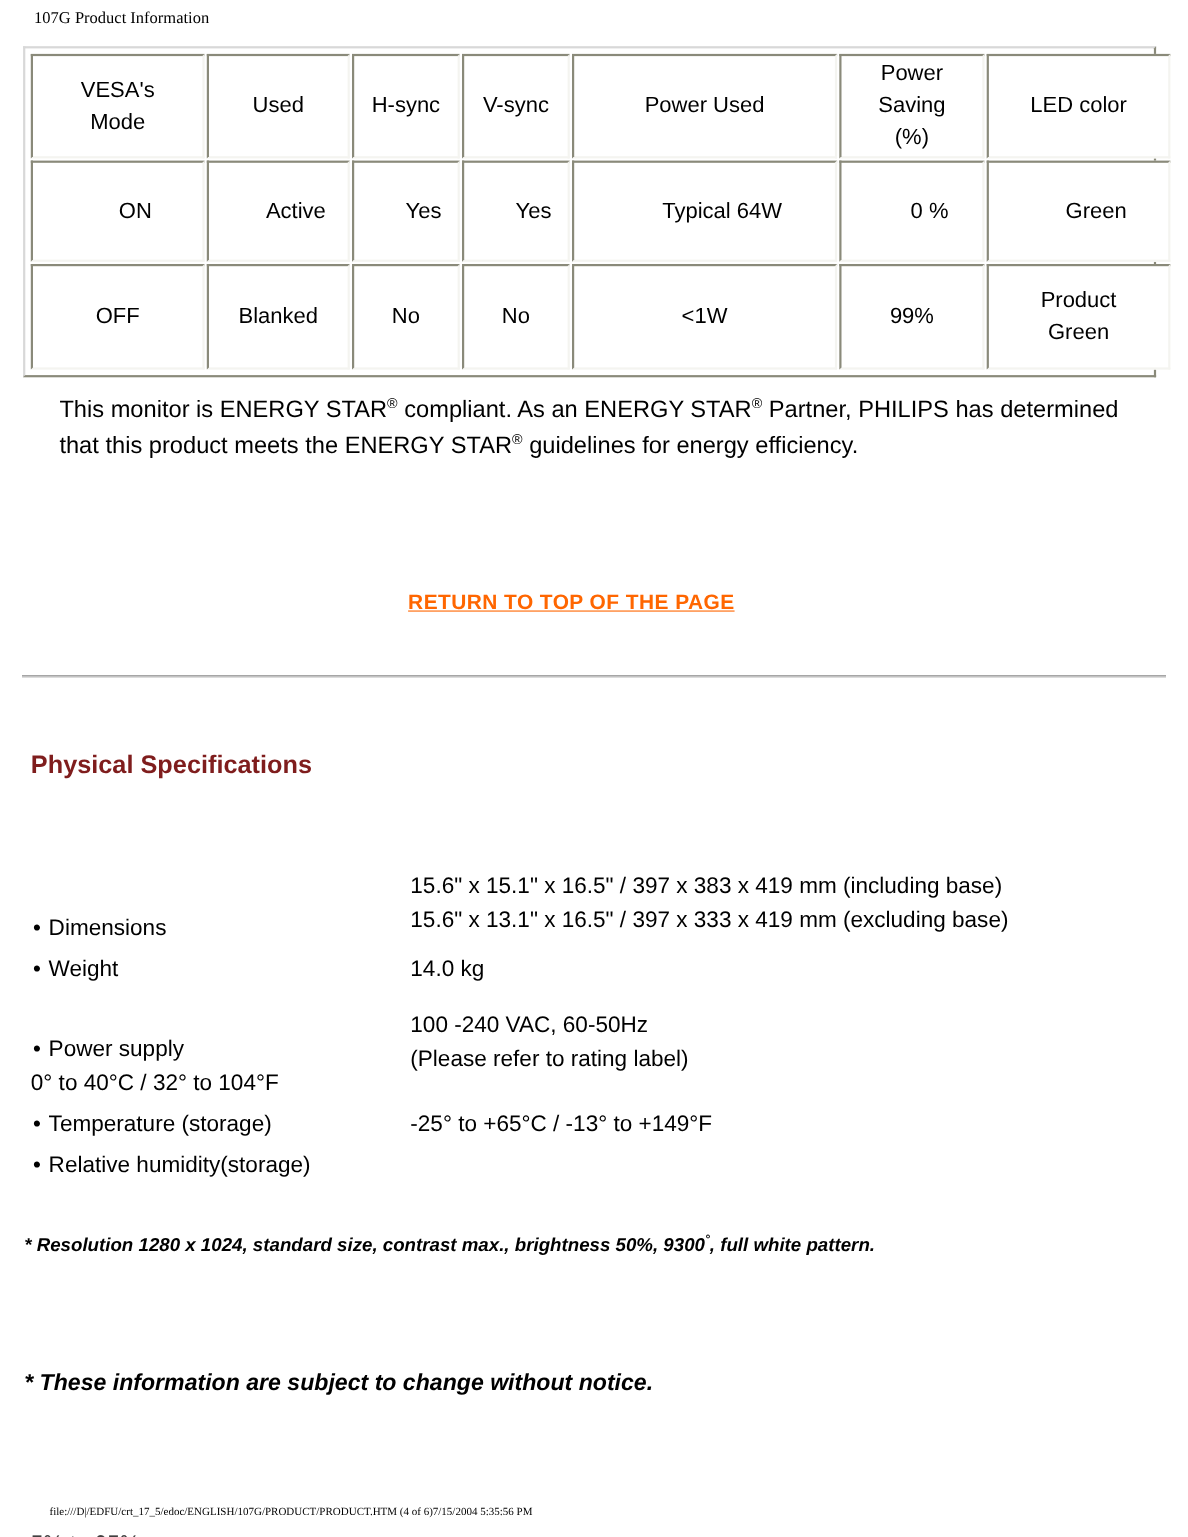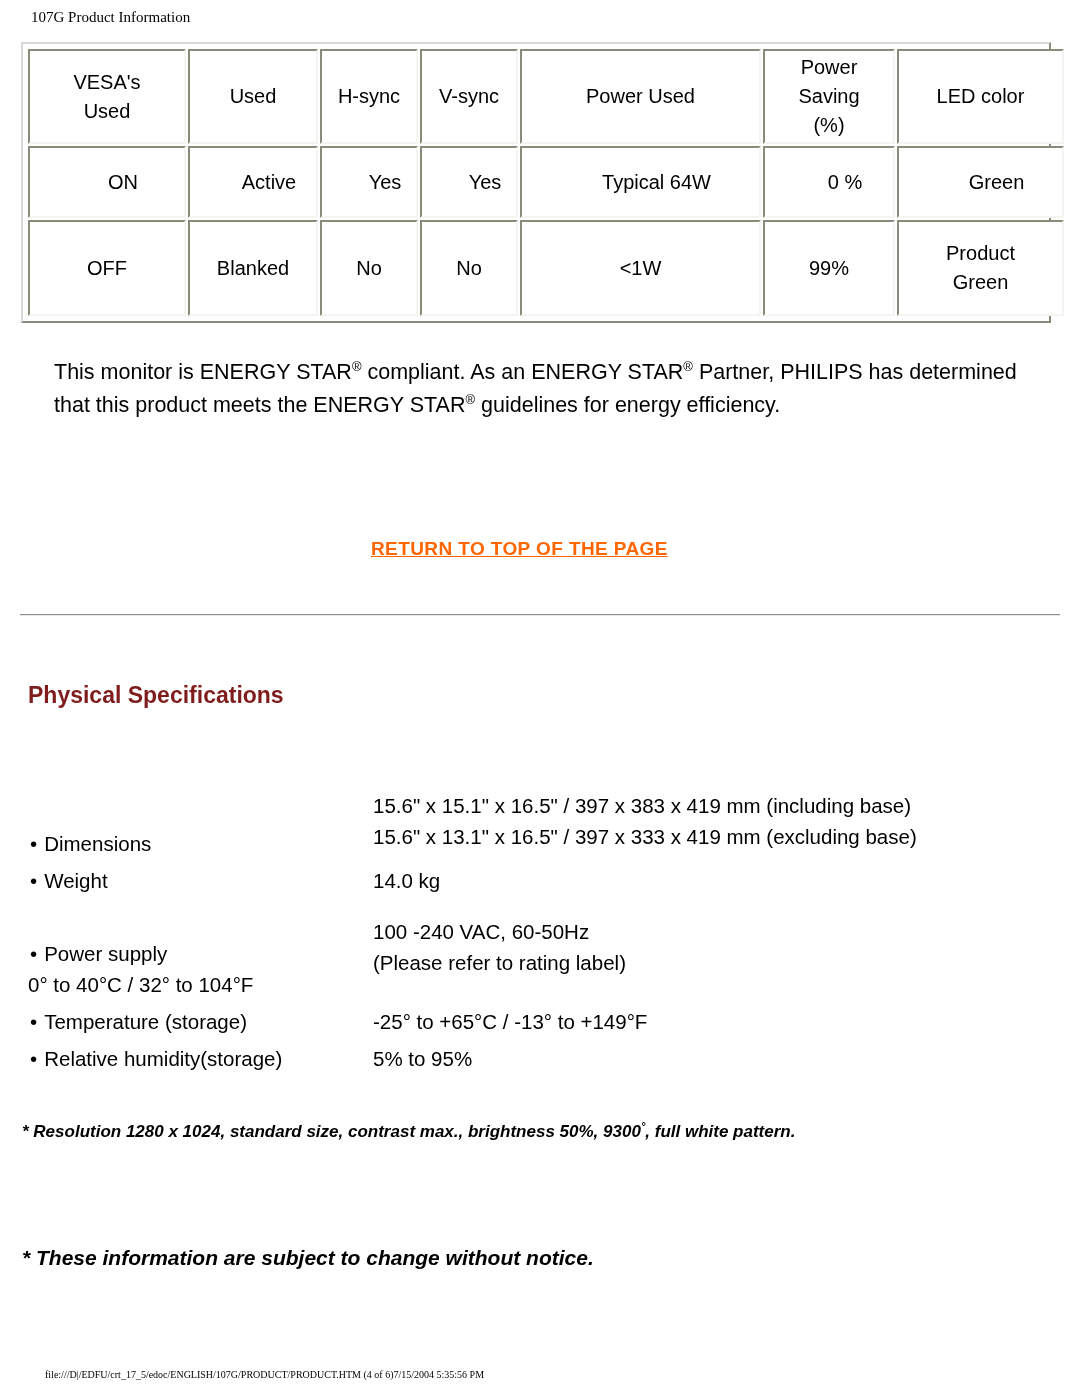--- a/index.html
+++ b/index.html
@@ -52,21 +52,21 @@
     background: #ffffff;
     text-align: center;
     vertical-align: middle;
     font-size: 20px;
     line-height: 29px;
     color: #000;
     padding: 2px 4px;
     box-sizing: border-box;
   }
   table.pm tr.head-row td { height: 90px; }
-  table.pm tr.on-row   td { height: 72px; padding-left: 36px; }
+  table.pm tr.on-row   td { height: 92px; padding-left: 36px; }
   table.pm tr.off-row  td { height: 96px; }
 
   
   .c0 { width: 158px; }
   .c1 { width: 130px; }
   .c2 { width: 98px;  }
   .c3 { width: 98px;  }
   .c4 { width: 241px; }
   .c5 { width: 132px; }
   .c6 { width: 167px; }
@@ -151,21 +151,21 @@
     flex: 1 1 auto;
     white-space: pre-line;
   }
   .row-dimensions { height: 75px; }
   .row-dimensions .label { padding-top: 38px; }
   .row-weight { height: 51px; }
   .row-power { height: 53px; }
   .row-power .label { padding-top: 22px; }
   .row-temp-op { height: 37px; }
   .row-temp-st { height: 37px; }
-  .row-humidity { height: 37px; }
+  .row-humidity { height: 37px; flex-direction: column; }
 
   
   .footnote-1 {
     position: absolute;
     top: 1122px;
     left: 22px;
     font-size: 17px;
     font-style: italic;
     font-weight: bold;
     color: #000;
@@ -208,21 +208,21 @@
         <col class="c1">
         <col class="c2">
         <col class="c3">
         <col class="c4">
         <col class="c5">
         <col class="c6">
     </colgroup>
     <tbody>
       <tr class="head-row">
         <td style="white-space:pre-line">VESA's
-Used</td>
+Mode</td>
         <td>Used</td>
         <td>H-sync</td>
         <td>V-sync</td>
         <td>Power Used</td>
         <td style="white-space:pre-line">Power
 Saving
 (%)</td>
         <td>LED color</td>
       </tr>
       <tr class="on-row">

